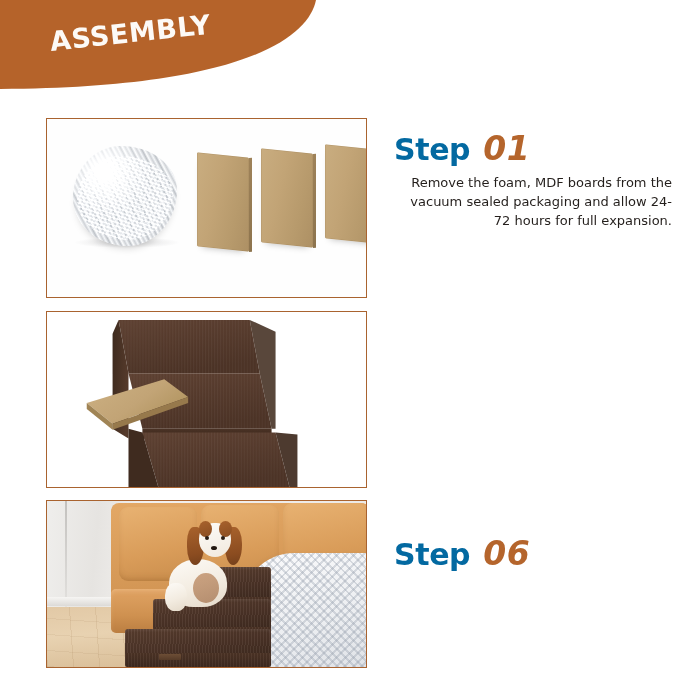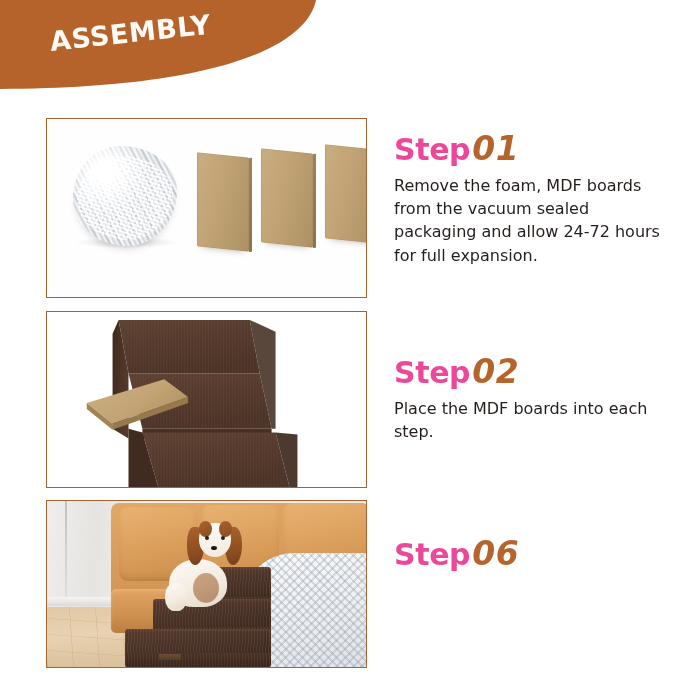--- a/index.html
+++ b/index.html
@@ -50,38 +50,39 @@
   .text-block{position:absolute;left:394px;width:278px;}
   .step-heading{
     font-family:"DejaVu Sans", sans-serif;
     font-size:30px;
     line-height:1.05;
     white-space:nowrap;
     margin:0 0 7px 0;
   }
   .step-word{
     font-weight:bold;
-    color:#ec4899;
+    color:#0369a1;
     letter-spacing:-0.4px;
     text-align:center;
   }
   .step-num{
     font-style:italic;
     font-weight:bold;
     color:#b5652c;
     font-size:33px;
     letter-spacing:0.5px;
-    margin-left:2px;
+    margin-left:13px;
   }
   .step-body{
     font-family:"DejaVu Sans", sans-serif;
-    font-size:16px;
+    font-size:13px;
     line-height:1.46;
     color:#241f1c;
     margin:0;
+    text-align:right;
   }
   #text-block-1{top:14px;}
   #text-block-2{top:44px;}
   #text-block-3{top:37px;}
 
   
   #panel1-art{position:absolute;inset:0;background:#fefefe;}
   .foam-bundle{
     position:absolute;left:26px;top:27px;width:104px;height:100px;
     border-radius:46% 54% 48% 52% / 52% 44% 56% 48%;
@@ -257,26 +258,20 @@
 
         <polygon points="82,118 96,122 112,177 82,177" fill="#3f2b1f"></polygon>
 
         <polygon points="40,92 118,68 142,86 66,113" fill="url(#gBoard)"></polygon>
         <polygon points="40,92 66,113 66,119 40,98" fill="#a08455"></polygon>
         <polygon points="66,113 142,86 142,92 66,119" fill="#97794c"></polygon>
       </svg>
     </div>
   </div>
 
-  <div class="text-block" id="text-block-2">
-    <div class="step-heading">
-      <span class="step-word">Step</span><span class="step-num">02</span>
-    </div>
-    <p class="step-body">Place the MDF boards into each step.</p>
-  </div>
 </div>
 
 <div class="step-row" id="step-row-3">
 
   <div class="photo-frame">
     <div class="photo-inner" id="panel3-art">
       <div class="p3-wall"></div>
       <div class="p3-wall-edge"></div>
       <div class="p3-baseboard"></div>
       <div class="p3-floor"></div>

